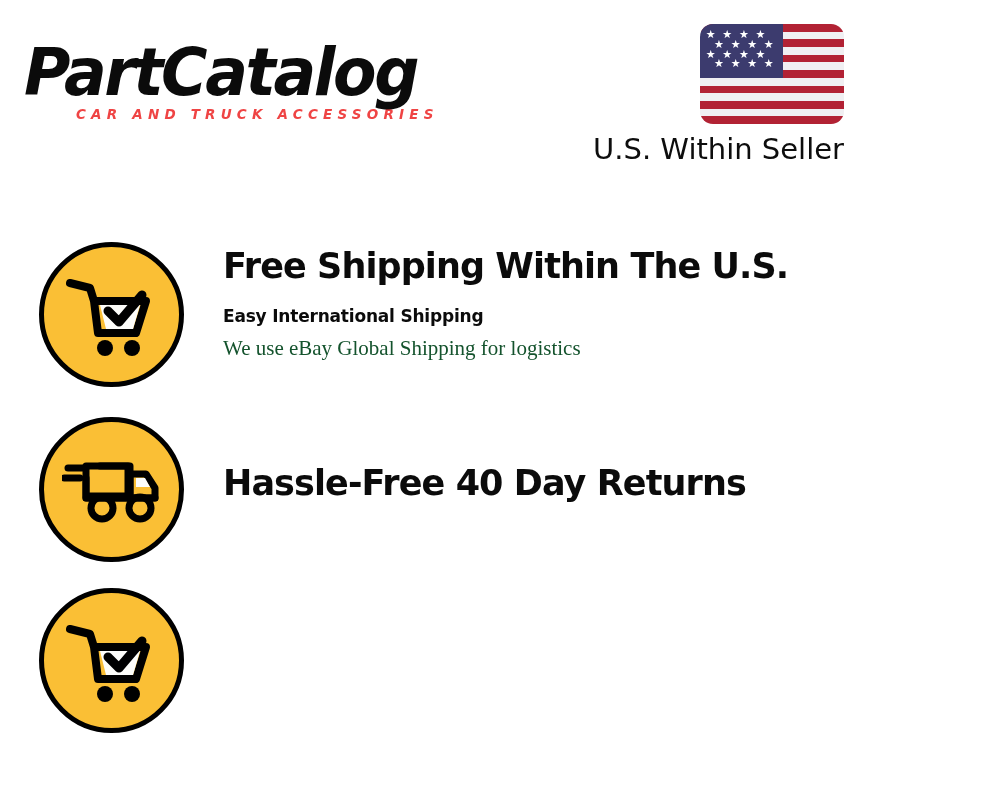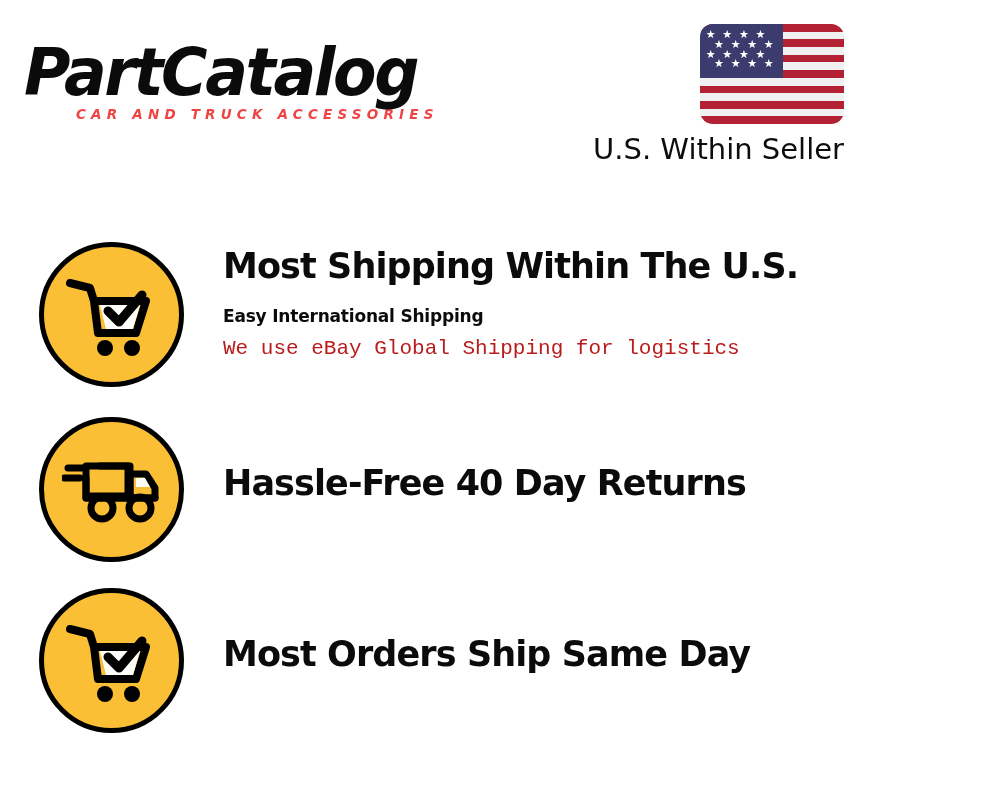--- a/index.html
+++ b/index.html
@@ -173,25 +173,25 @@
     font-family: "DejaVu Sans", sans-serif;
     font-weight: bold;
     font-size: 17px;
     line-height: 30px;
     color: #0b0b0b;
     margin-top: 13px;
     letter-spacing: -0.2px;
     white-space: nowrap;
   }
   .feature-sub-last {
-    font-family: Liberation Mono, monospace;
+    font-family: Liberation Serif, serif;
     font-weight: 400;
     font-size: 21px;
     line-height: 31px;
-    color: #b91c1c;
+    color: #14532d;
     margin-top: 2px;
     white-space: nowrap;
   }
   .row-centered .feature-text {
     padding-top: 46px;
   }
 </style>
 </head>
 <body>
 
@@ -249,21 +249,21 @@
         <svg width="96" height="88" viewBox="0 0 96 88" aria-hidden="true">
           <path d="M6 12 L26 17 L30 30 L82 30 L72 62 L34 62 L30 30" fill="none" stroke="#000" stroke-width="8" stroke-linecap="round" stroke-linejoin="round"></path>
           <path d="M36 34 L76 34 L69 58 L42 58 Z" fill="#fdfdfa"></path>
           <path d="M44 40 L55 51 L78 24" fill="none" stroke="#000" stroke-width="9" stroke-linecap="round" stroke-linejoin="round"></path>
           <circle cx="41" cy="77" r="8" fill="#000"></circle>
           <circle cx="68" cy="77" r="8" fill="#000"></circle>
         </svg>
       </div>
     </div>
     <div class="feature-text">
-      <div class="feature-title">Most Shipping Within The U.S.</div>
+      <div class="feature-title">Free Shipping Within The U.S.</div>
       <div class="feature-sub-strong">Easy International Shipping</div>
       <div class="feature-sub-last">We use eBay Global Shipping for logistics</div>
     </div>
   </div>
 
   <div class="feature-row row-centered" id="feature-row-1">
     <div class="feature-icon-wrap">
       <div class="icon-circle">
         <svg width="100" height="80" viewBox="0 0 100 80" aria-hidden="true">
           <path d="M22 14 L50 14 L50 46 L8 46 L8 26" fill="none" stroke="#000" stroke-width="7" stroke-linecap="round" stroke-linejoin="round" transform="translate(16,2)"></path>
@@ -288,18 +288,15 @@
       <div class="icon-circle">
         <svg width="96" height="88" viewBox="0 0 96 88" aria-hidden="true">
           <path d="M6 12 L26 17 L30 30 L82 30 L72 62 L34 62 L30 30" fill="none" stroke="#000" stroke-width="8" stroke-linecap="round" stroke-linejoin="round"></path>
           <path d="M36 34 L76 34 L69 58 L42 58 Z" fill="#fdfdfa"></path>
           <path d="M44 40 L55 51 L78 24" fill="none" stroke="#000" stroke-width="9" stroke-linecap="round" stroke-linejoin="round"></path>
           <circle cx="41" cy="77" r="8" fill="#000"></circle>
           <circle cx="68" cy="77" r="8" fill="#000"></circle>
         </svg>
       </div>
     </div>
-    <div class="feature-text">
-      <div class="feature-title">Most Orders Ship Same Day</div>
-    </div>
   </div>
 
 </div>
 
 </body></html>

